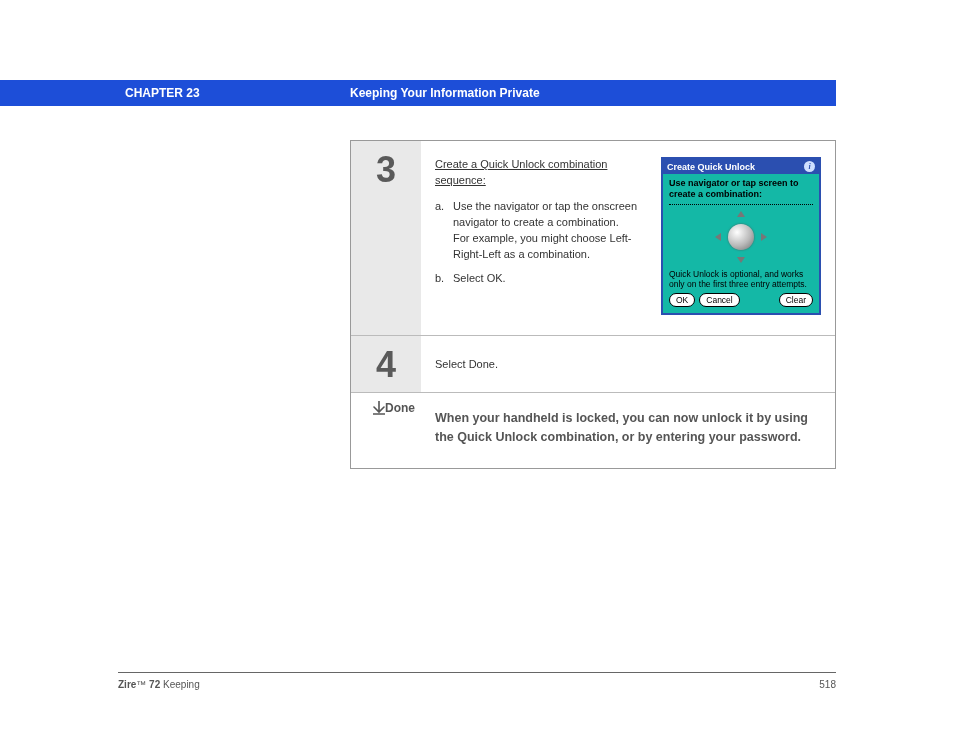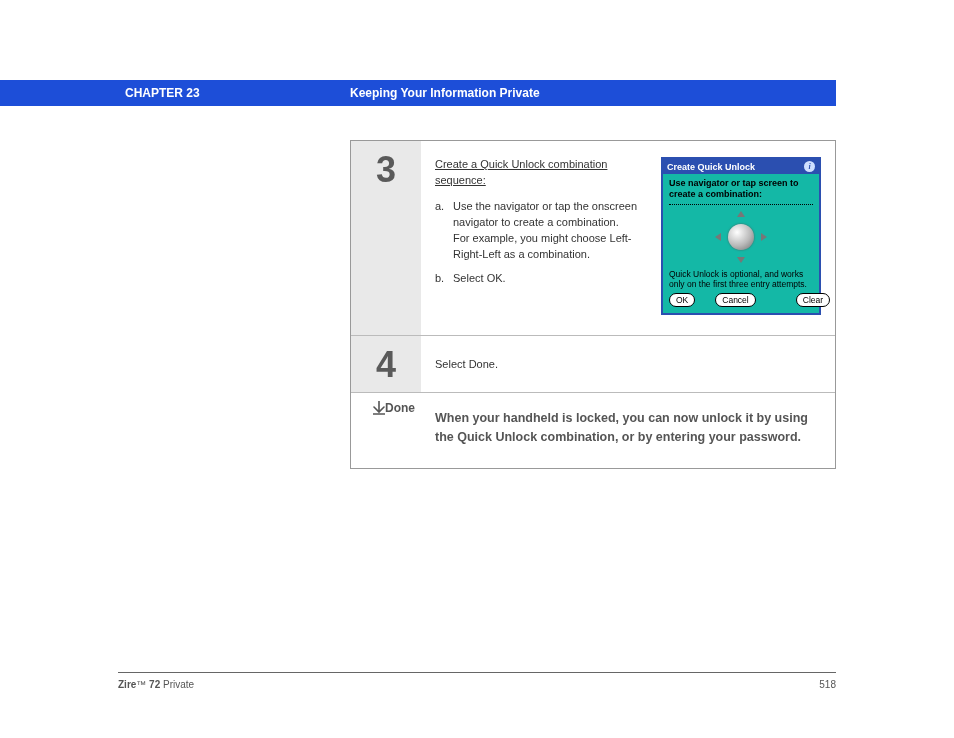--- a/index.html
+++ b/index.html
@@ -118,21 +118,21 @@
   .tri.down { bottom: 0; left: 22px; border-width: 6px 4px 0 4px; border-color: #777 transparent transparent transparent; }
   .tri.left { left: 0; top: 22px; border-width: 4px 6px 4px 0; border-color: transparent #777 transparent transparent; }
   .tri.right { right: 0; top: 22px; border-width: 4px 0 4px 6px; border-color: transparent transparent transparent #777; }
   .knob {
     position: absolute; top: 13px; left: 13px;
     width: 26px; height: 26px; border-radius: 50%;
     background: radial-gradient(circle at 35% 32%, #fff, #b9b9b9 55%, #6d6d6d);
     box-shadow: 0 0 2px #555;
   }
   .pda-note { font-size: 8.5px; line-height: 1.2; margin-bottom: 4px; }
-  .pda-btns { display: flex; gap: 20px; align-items: center; text-align: center; }
+  .pda-btns { display: flex; gap: 4px; align-items: center; text-align: center; }
   .pbtn {
     border: 1px solid #000;
     border-radius: 8px;
     padding: 0 6px;
     font-size: 8.5px;
     line-height: 12px;
     background: #fff;
   }
   
   .footer {
@@ -220,16 +220,16 @@
       </span>
       <span>Done</span>
     </div>
     <div class="done-body">When your handheld is locked, you can now unlock it by using the Quick Unlock combination, or by entering your password.</div>
   </div>
 
 </div>
 
 <div class="footer">
   <span class="prod">
-    <b>Zire</b><span>™</span><b> 72</b><span> Private</span>
+    <b>Zire</b><span>™</span><b> 72</b><span> Keeping</span>
   </span>
   <span>518</span>
 </div>
 
 </body></html>

